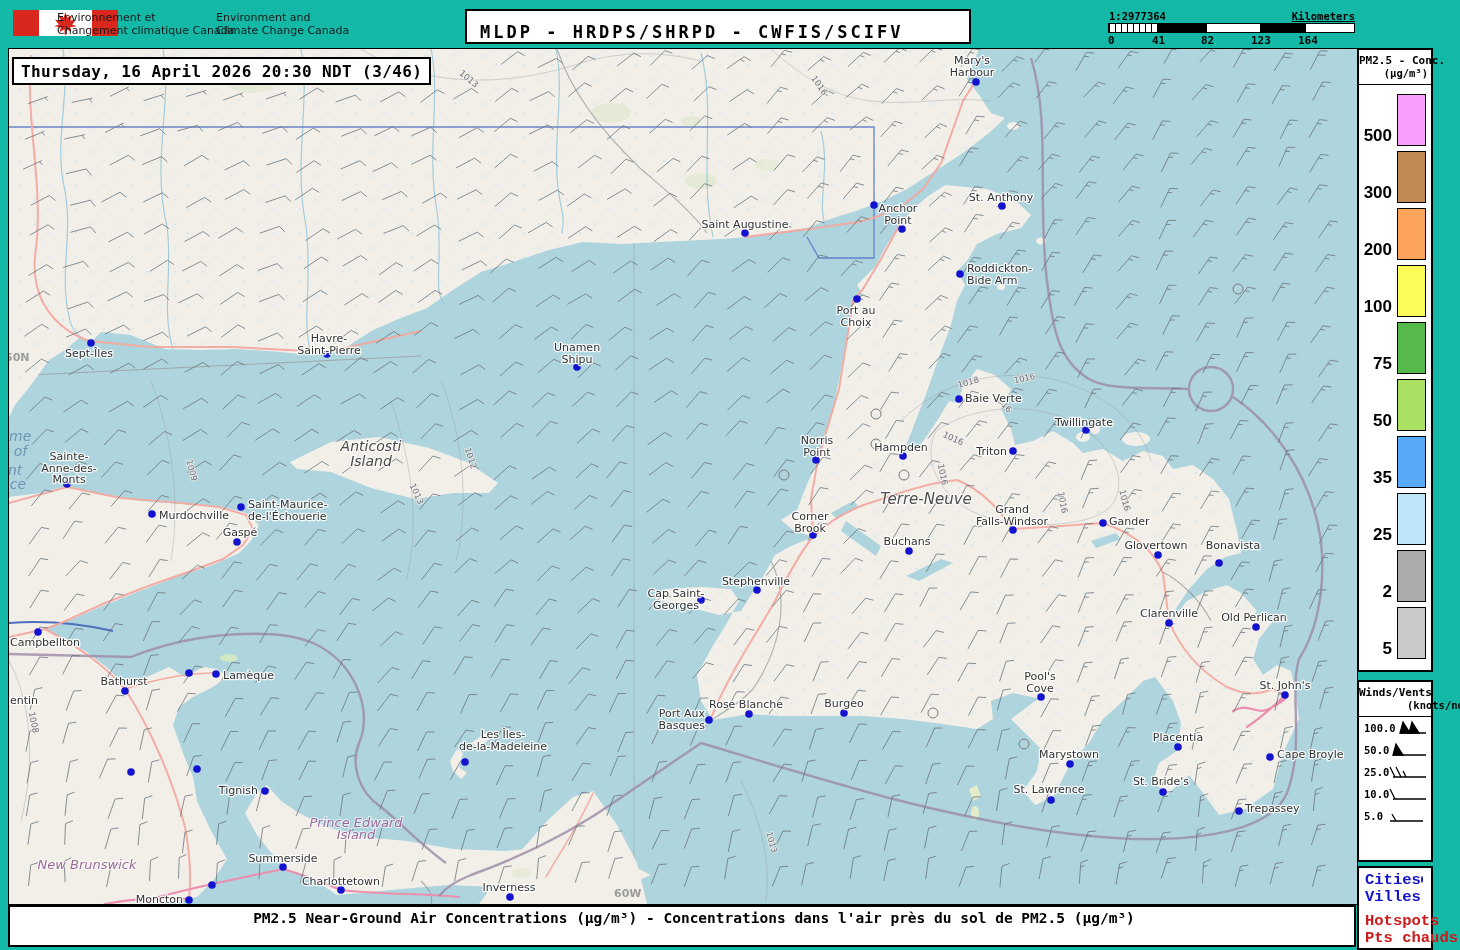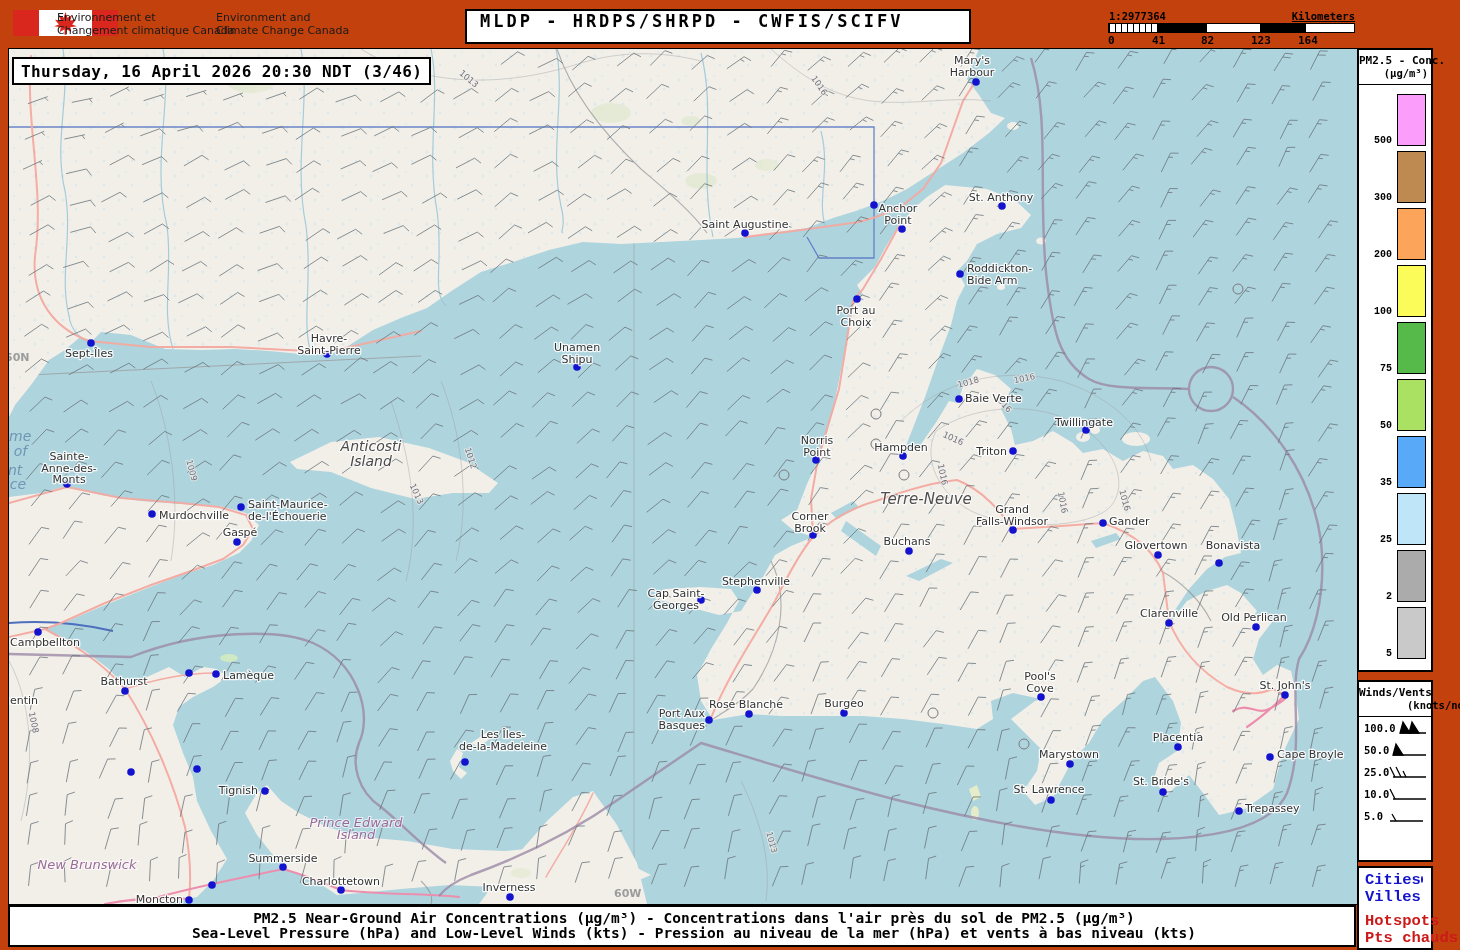--- a/index.html
+++ b/index.html
@@ -1,24 +1,24 @@
 <!DOCTYPE html>
 <html><head>
 <meta charset="utf-8">
 <style>
   html,body{margin:0;padding:0;background:#fff;width:1460px;height:950px;overflow:hidden;
     font-family:"DejaVu Sans","Liberation Sans",sans-serif;}
-  #stage{position:absolute;left:0;top:0;width:1460px;height:950px;background:#c2410c;}
+  #stage{position:absolute;left:0;top:0;width:1460px;height:950px;background:#14b8a6;}
   .mono{font-family:"DejaVu Sans Mono","Liberation Mono",monospace;}
   
   #logo{position:absolute;left:13px;top:9px;}
   #fip-fr{position:absolute;left:57px;top:11px;font-size:11px;line-height:13px;color:#1a1a1a;}
   #fip-en{position:absolute;left:216px;top:11px;font-size:11px;line-height:13px;color:#1a1a1a;}
   #title-box{position:absolute;left:465px;top:9px;width:506px;height:35px;border:2px solid #000;
-    background:#fff;box-sizing:border-box;display:flex;align-items:flex-start;}
+    background:#fff;box-sizing:border-box;display:flex;align-items:flex-end;}
   #title-box span{font-weight:bold;font-size:17px;letter-spacing:3px;padding-left:13px;white-space:nowrap;}
   
   #scale{position:absolute;left:1108px;top:10px;width:250px;height:40px;font-weight:bold;}
   #scale-ratio{position:absolute;left:1px;top:0;font-size:10.5px;text-align:right;}
   #scale-units{position:absolute;right:3px;top:0;font-size:10.5px;text-decoration:underline;}
   #scale-bar{position:absolute;left:0;top:13px;width:245px;height:8px;border:1px solid #000;display:flex;}
   #scale-bar .seg{height:100%;}
   #scale-ticks{position:absolute;left:0;top:24px;width:245px;height:14px;font-size:11px;}
   #scale-ticks span{position:absolute;top:0;}
   
@@ -39,21 +39,21 @@
   .iso-lbl{font:8.5px "DejaVu Sans",sans-serif;fill:#6f6f7c;paint-order:stroke;stroke:#f0eee8;stroke-width:2px;stroke-opacity:.75;}
   .isobar{fill:none;stroke:#9b9b9b;stroke-width:.8;opacity:.5;}
   
   .side-box{position:absolute;left:1357px;width:76px;border:2px solid #000;background:#fff;box-sizing:border-box;}
   #pm25-box{top:48px;height:624px;}
   #pm25-box .hdr{font-weight:bold;font-size:11px;text-align:center;padding-top:4px;white-space:nowrap;}
   #pm25-box .hdr2{font-weight:bold;font-size:10.5px;text-align:right;padding:0 3px 3px 0;}
   .rule{border-top:1px solid #000;margin:2px 0 0 0;}
   #bins{margin-top:9px;}
   .bin{display:flex;justify-content:flex-end;align-items:flex-end;height:52px;margin:0 5px 5px 0;}
-  .bin .v{font-family:Liberation Mono, monospace;font-weight:bold;font-size:10px;margin:0 5px 0 0;}
+  .bin .v{font-family:Liberation Sans, sans-serif;font-weight:bold;font-size:17px;margin:0 5px 0 0;}
   .bin .sw{width:29px;height:52px;border:1px solid #000;box-sizing:border-box;}
   #winds-box{top:680px;height:182px;}
   #winds-box .hdr{font-weight:bold;font-size:11px;text-align:center;padding-top:4px;white-space:nowrap;}
   #winds-box .hdr2{font-weight:bold;font-size:10.5px;text-align:center;padding-bottom:3px;margin-left:48px;}
   .wrow{display:flex;justify-content:space-between;align-items:center;height:22px;padding:0 5px;}
   .wrow:first-of-type{margin-top:0;}
   .wrow .v{font-family:"DejaVu Sans Mono",monospace;font-weight:bold;font-size:10.5px;}
   #markers-box{top:866px;height:84px;padding:3px 6px;}
   #markers-box .row{display:flex;justify-content:space-between;align-items:center;height:17px;}
   #markers-box .t{font-family:Liberation Mono, monospace;font-weight:bold;font-size:15.5px;white-space:nowrap;}
@@ -1343,16 +1343,15 @@
       <span class="t red">Hotspots</span>
       <span id="hot-sq-glyph"></span>
     </div>
     <div class="row">
       <span class="t red">Pts chauds</span>
     </div>
   </div>
 
   <div id="caption">
     <div class="c1 mono">PM2.5 Near-Ground Air Concentrations (µg/m³) - Concentrations dans l'air près du sol de PM2.5 (µg/m³)</div>
-    <div class="mono">Sea-Level Pressure (hPa) and Low-Level Winds (kts) - Pression au niveau de la mer (hPa) et vents à bas niveau (kts)</div>
   </div>
 
 </div>
 
 </body></html>

